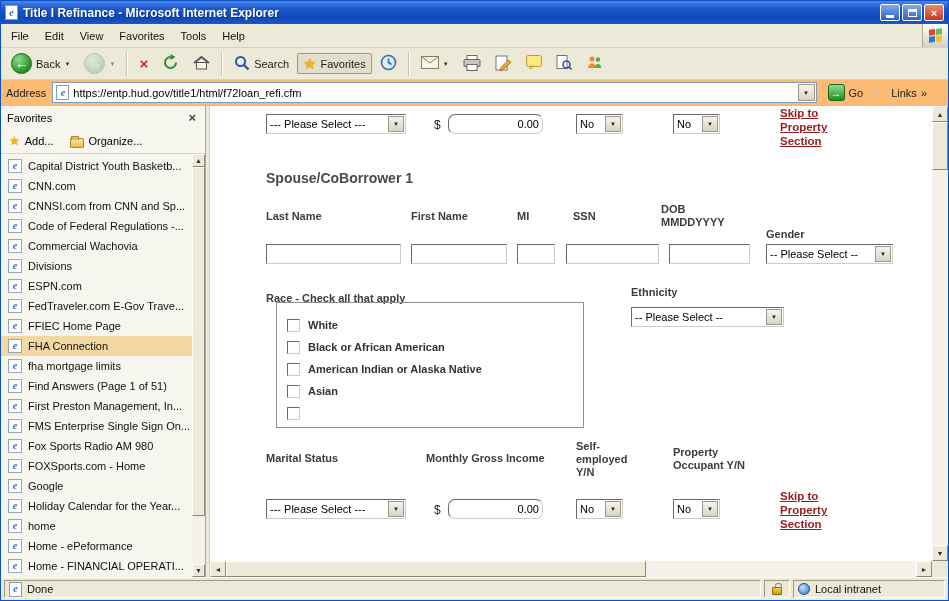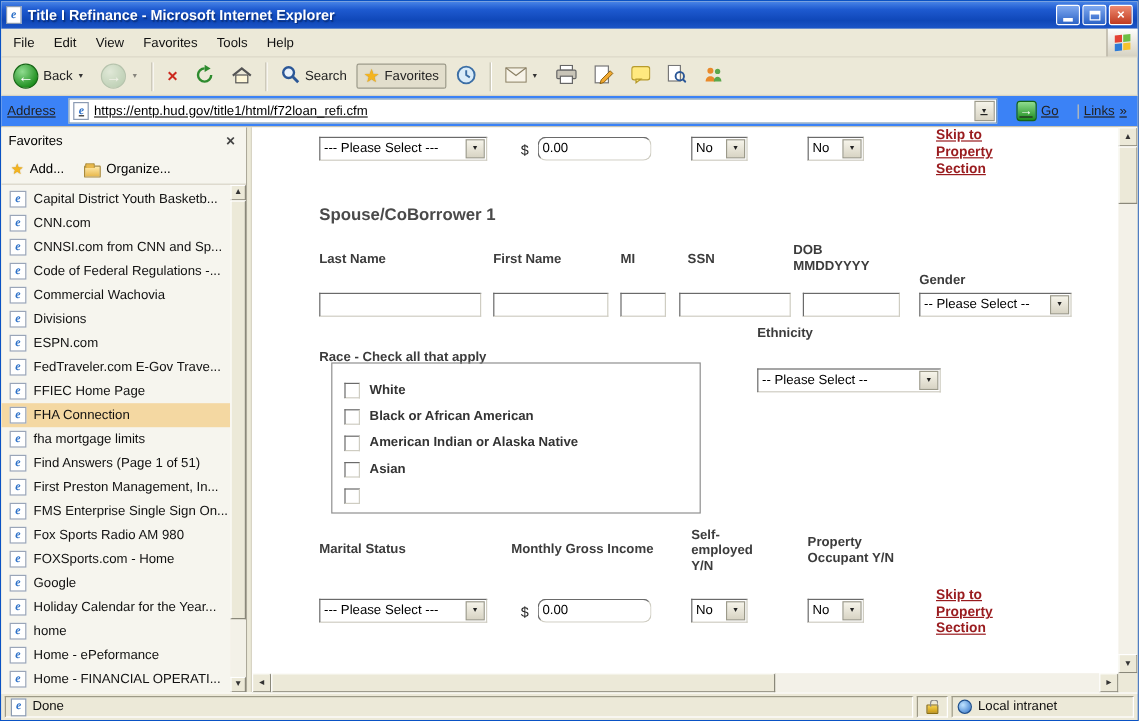--- a/index.html
+++ b/index.html
@@ -45,32 +45,32 @@
   .nav-circle { width:21px; height:21px; border-radius:50%; display:flex; align-items:center; justify-content:center;
                 color:#fff; font-size:13px; font-weight:bold; }
   .nav-circle.green { background:radial-gradient(circle at 35% 30%, #8FDC8F, #1E8E1E 75%); border:1px solid #156515; }
   .nav-circle.pale  { background:radial-gradient(circle at 35% 30%, #D7E8D7, #9DBF9D 75%); border:1px solid #8AA58A; color:#F2F6F2; }
   .mini-arr { font-size:6px; color:#333; }
   .tsep { width:2px; height:24px; border-left:1px solid #C6C2B2; border-right:1px solid #FFFFFF; margin:0 3px; }
   .red-x { color:#CC2A1E; font-size:15px; font-weight:bold; line-height:1; }
   .star { color:#F4B41E; font-size:15px; line-height:1; text-shadow:0 0 1px #B07D0A; }
 
   
-  .addressbar { height:26px; flex:0 0 26px; display:flex; align-items:center; gap:11px; padding:2px 5px;
-                background:#3b82f6; border-bottom:1px solid #C8C4B4; font-size:11px; color:#222;text-decoration:underline; }
+  .addressbar { height:26px; flex:0 0 26px; display:flex; align-items:center; gap:6px; padding:2px 5px;
+                background:#fdba74; border-bottom:1px solid #C8C4B4; font-size:11px; color:#222; }
   .addr-field { flex:1; height:21px; background:#fff; border:1px solid #7F9DB9;
                 display:flex; align-items:center; gap:4px; padding-left:3px; }
   .addr-url { flex:1; font-size:11px; color:#000; white-space:nowrap; overflow:hidden; }
   .addr-drop { width:17px; height:17px; background:linear-gradient(#F6F4EA,#D8D4C4); border:1px solid #9C9A8A;
                display:flex; align-items:center; justify-content:center; font-size:6px; color:#222; margin-right:1px; }
   .go-btn { display:flex; align-items:center; gap:4px; padding:1px 5px; }
   .go-ic { width:17px; height:17px; border-radius:3px; background:linear-gradient(#8FDC8F,#1E8E1E);
            border:1px solid #156515; color:#fff; font-size:11px; font-weight:bold;
            display:flex; align-items:center; justify-content:center; }
-  .links-area { display:flex; align-items:flex-start; gap:4px; padding:0 4px; border-left:1px solid #C6C2B2; }
+  .links-area { display:flex; align-items:flex-start; gap:4px; padding:0 16px; border-left:1px solid #C6C2B2; }
 
   
   .main { flex:1; display:flex; overflow:hidden; background:#ECE9D8; }
 
   
   .favpanel { width:205px; flex:0 0 205px; background:#F6F5EE; border-right:1px solid #ACA899;
               display:flex; flex-direction:column; font-size:11px; }
   .fav-header { height:23px; flex:0 0 23px; display:flex; align-items:center; padding:0 6px; color:#000; }
   .fav-title { flex:1; }
   .fav-close { font-size:13px; font-weight:bold; color:#444; padding:0 3px; }
@@ -101,21 +101,21 @@
 
   .splitter { width:4px; flex:0 0 4px; background:#ECE9D8; border-right:1px solid #D8D4C4; }
 
   
   .content { flex:1; position:relative; background:#fff; overflow:hidden;
              font-family:"Liberation Sans", sans-serif; }
   .flabel { position:absolute; font-size:11px; font-weight:bold; color:#3C3C3C; line-height:13px; }
   .heading { position:absolute; font-size:14px; font-weight:bold; color:#4A4A4A; }
   .txt { position:absolute; height:20px; background:#fff; font-size:11px; padding:0 3px;
          border:1px solid; border-color:#6A6A6A #CFCDC2 #CFCDC2 #6A6A6A; font-family:inherit; }
-  .txt.center { text-align:left;border-radius:7px; }
+  .txt.center { text-align:right;border-radius:7px; }
   .sel { position:absolute; height:20px; background:#fff; display:flex; align-items:center;
          border:1px solid; border-color:#6A6A6A #CFCDC2 #CFCDC2 #6A6A6A; font-size:11px; padding-left:3px; }
   .sel-text { flex:1; white-space:nowrap; overflow:hidden; }
   .sel-btn { width:16px; align-self:stretch; margin:1px; background:linear-gradient(#F6F4EA,#D8D4C4);
              border:1px solid #9C9A8A; display:flex; align-items:center; justify-content:center;
              font-size:6px; color:#222; flex:0 0 16px; }
   .currency { position:absolute; font-size:12px; color:#222; }
   .skiplink { position:absolute; width:64px; font-size:11.5px; font-weight:bold; color:#991B1E;
               text-decoration:underline; line-height:14px; cursor:pointer; }
   .racebox { position:absolute; border:1px solid #8F8F8F; padding:11px 0 0 10px; }
@@ -499,21 +499,21 @@
       <input class="txt" style="left: 356px; top: 138px; width: 93px;">
       <input class="txt" style="left: 459px; top: 138px; width: 81px;">
       <div class="sel" style="left:556px;top:138px;width:127px">
         <span class="sel-text">-- Please Select --</span>
         <span class="sel-btn">
             <span>▼</span>
           </span>
       </div>
 
       <div class="flabel" style="left:56px;top:186px">Race - Check all that apply</div>
-      <div class="flabel" style="left:421px;top:166px">Ethnicity</div>
+      <div class="flabel" style="left:421px;top:180px">Ethnicity</div>
 
       <div class="racebox" style="left:66px;top:196px;width:308px;height:126px">
         <div class="race-row">
             <span class="cb"></span>
             <span class="cb-label">White</span>
           </div>
         <div class="race-row">
             <span class="cb"></span>
             <span class="cb-label">Black or African American</span>
           </div>

